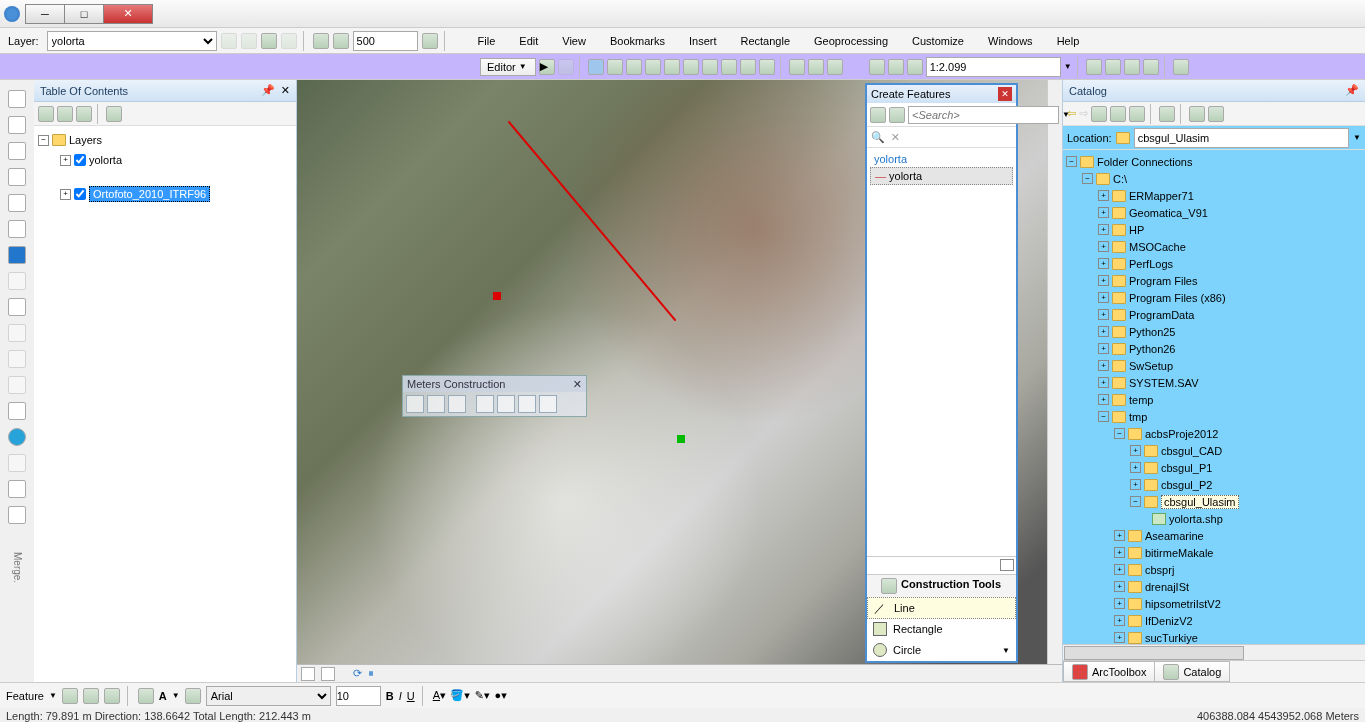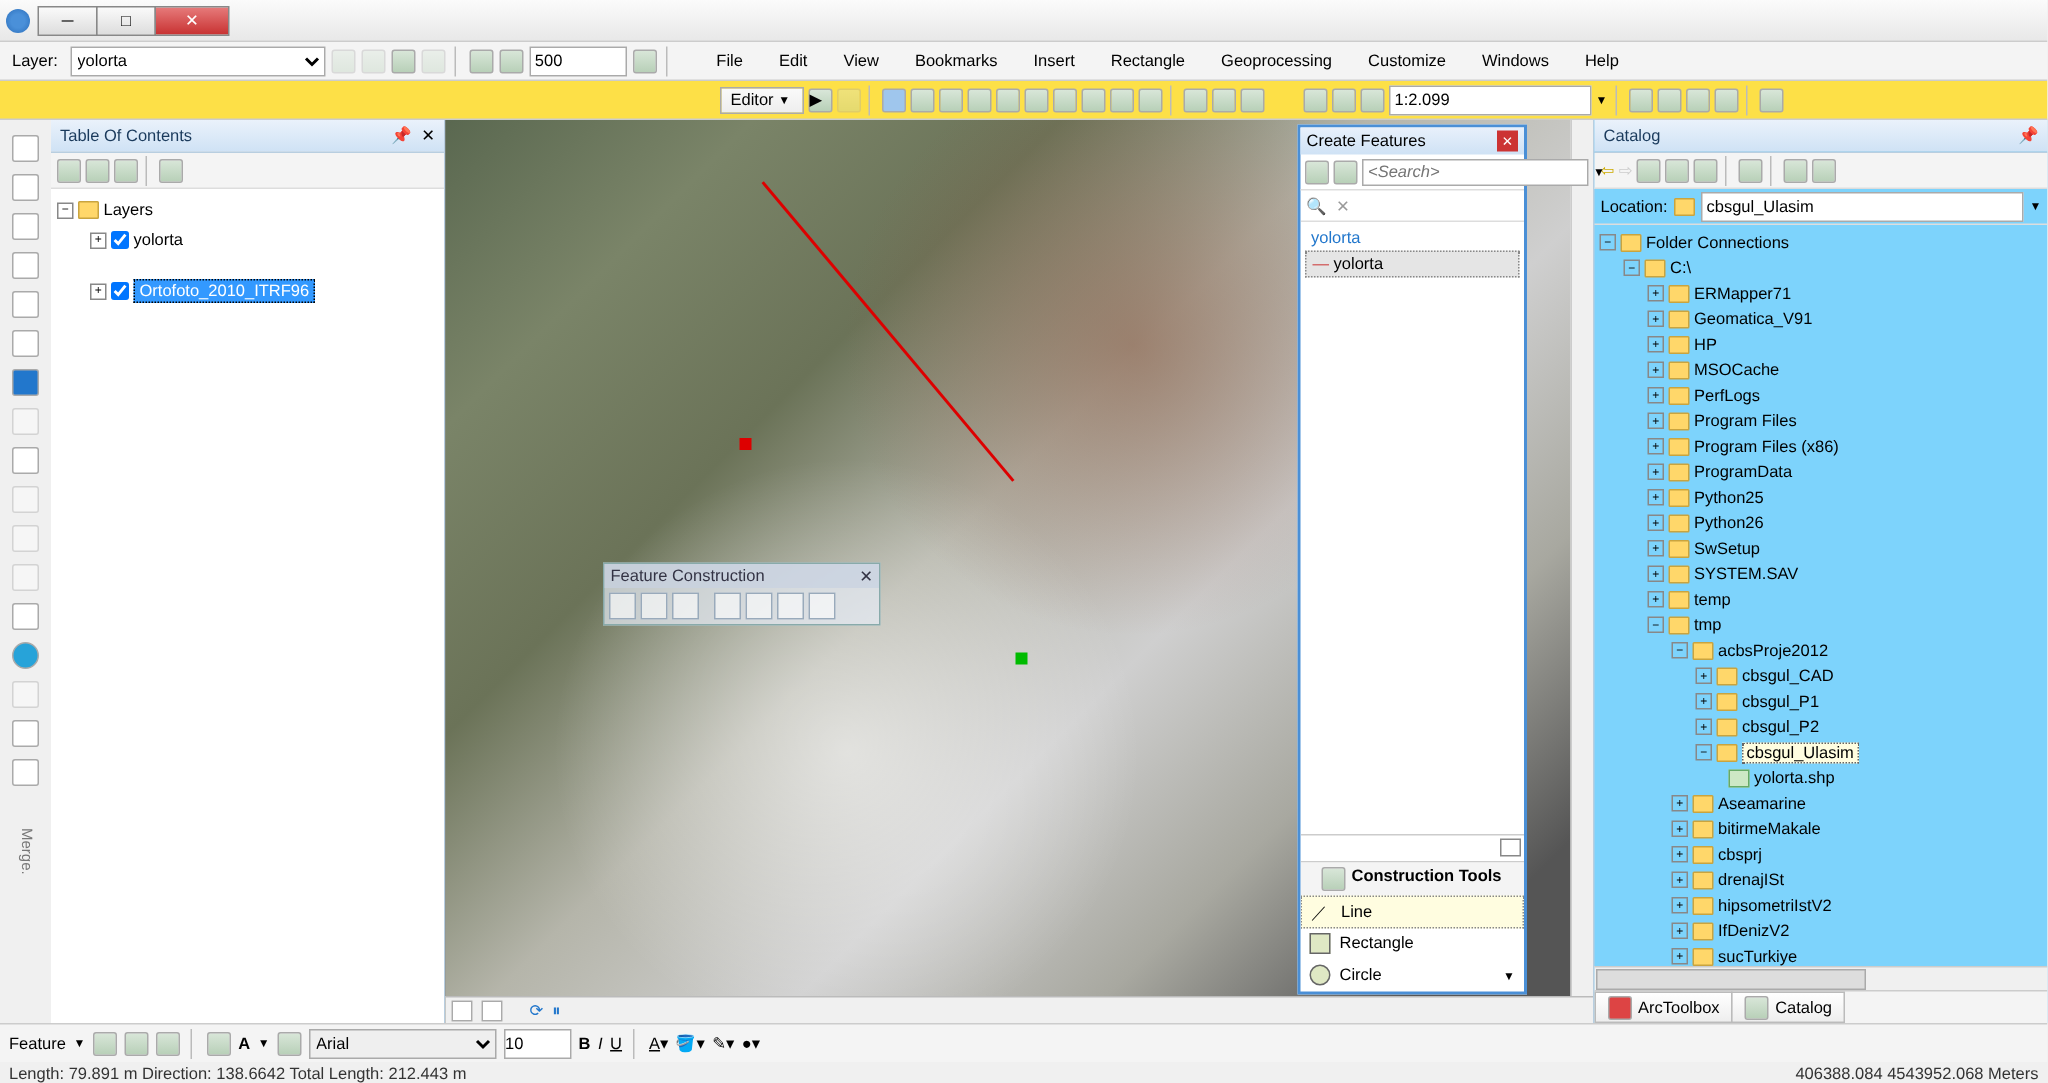--- a/index.html
+++ b/index.html
@@ -17,21 +17,21 @@
 .layerbar { height: 26px; background: #f4f4f4; display: flex; align-items: center; padding: 3px 4px; border-bottom: 1px solid #ccc; gap: 4px; }
 .layerbar .lbl { margin: 0 4px; }
 .layerbar select { width: 170px; height: 20px; border: 1px solid #aaa; background: #fff; font-size: 11px; }
 .layerbar input.num { width: 65px; height: 20px; border: 1px solid #aaa; padding: 0 3px; }
 .menuitem { padding: 4px 10px; cursor: default; }
 .tbicon { width: 16px; height: 16px; background: linear-gradient(#d8e6d8, #b8d0b8); border: 1px solid #aaa; border-radius: 2px; flex-shrink: 0; }
 .tbicon.dim { opacity: 0.35; }
 .sep { width: 4px; height: 20px; border-left: 1px solid #bbb; margin: 0 2px; }
 
 
-.toolbar2 { height: 26px; background: #fde047; display: flex; align-items: center; padding: 2px 4px 2px 480px; border-bottom: 1px solid #ccc; gap: 3px; }
+.toolbar2 { height: 26px; background: #c4b5fd; display: flex; align-items: center; padding: 2px 4px 2px 480px; border-bottom: 1px solid #ccc; gap: 3px; }
 .toolbar2 .editorbtn { border: 1px solid #aaa; padding: 2px 8px 2px 6px; background: linear-gradient(#fafafa,#eee); display: flex; align-items: center; gap: 3px; }
 .toolbar2 input.scale { width: 135px; height: 20px; border: 1px solid #aaa; padding: 0 3px; }
 
 
 .mainrow { display: flex; height: 602px; position: relative; }
 .lefttools { width: 34px; background: #f0f0f0; display: flex; flex-direction: column; align-items: center; padding-top: 10px; gap: 8px; }
 .lefttools .t { width: 18px; height: 18px; background: #fff; border: 1px solid #aaa; border-radius: 2px; }
 .lefttools .t.dim { opacity: 0.4; }
 .lefttools .vtext { writing-mode: vertical-rl; font-size: 10px; color: #777; margin-top: 20px; }
 
@@ -237,21 +237,21 @@
     </div>
   </div>
 
   <div class="maparea">
     <div class="mapimg"></div>
     <div class="redline"></div>
     <div class="redsq"></div>
     <div class="grnsq"></div>
     <div class="fconstr">
       <div class="hd">
-          <span>Feature Construction</span>
+          <span>Meters Construction</span>
           <span style="margin-left:auto">✕</span>
         </div>
       <div class="bd">
         <div class="ti"></div>
         <div class="ti"></div>
         <div class="ti"></div>
         <div style="width:4px;border-left:1px solid #9ab"></div>
         <div class="ti"></div>
         <div class="ti"></div>
         <div class="ti"></div>

